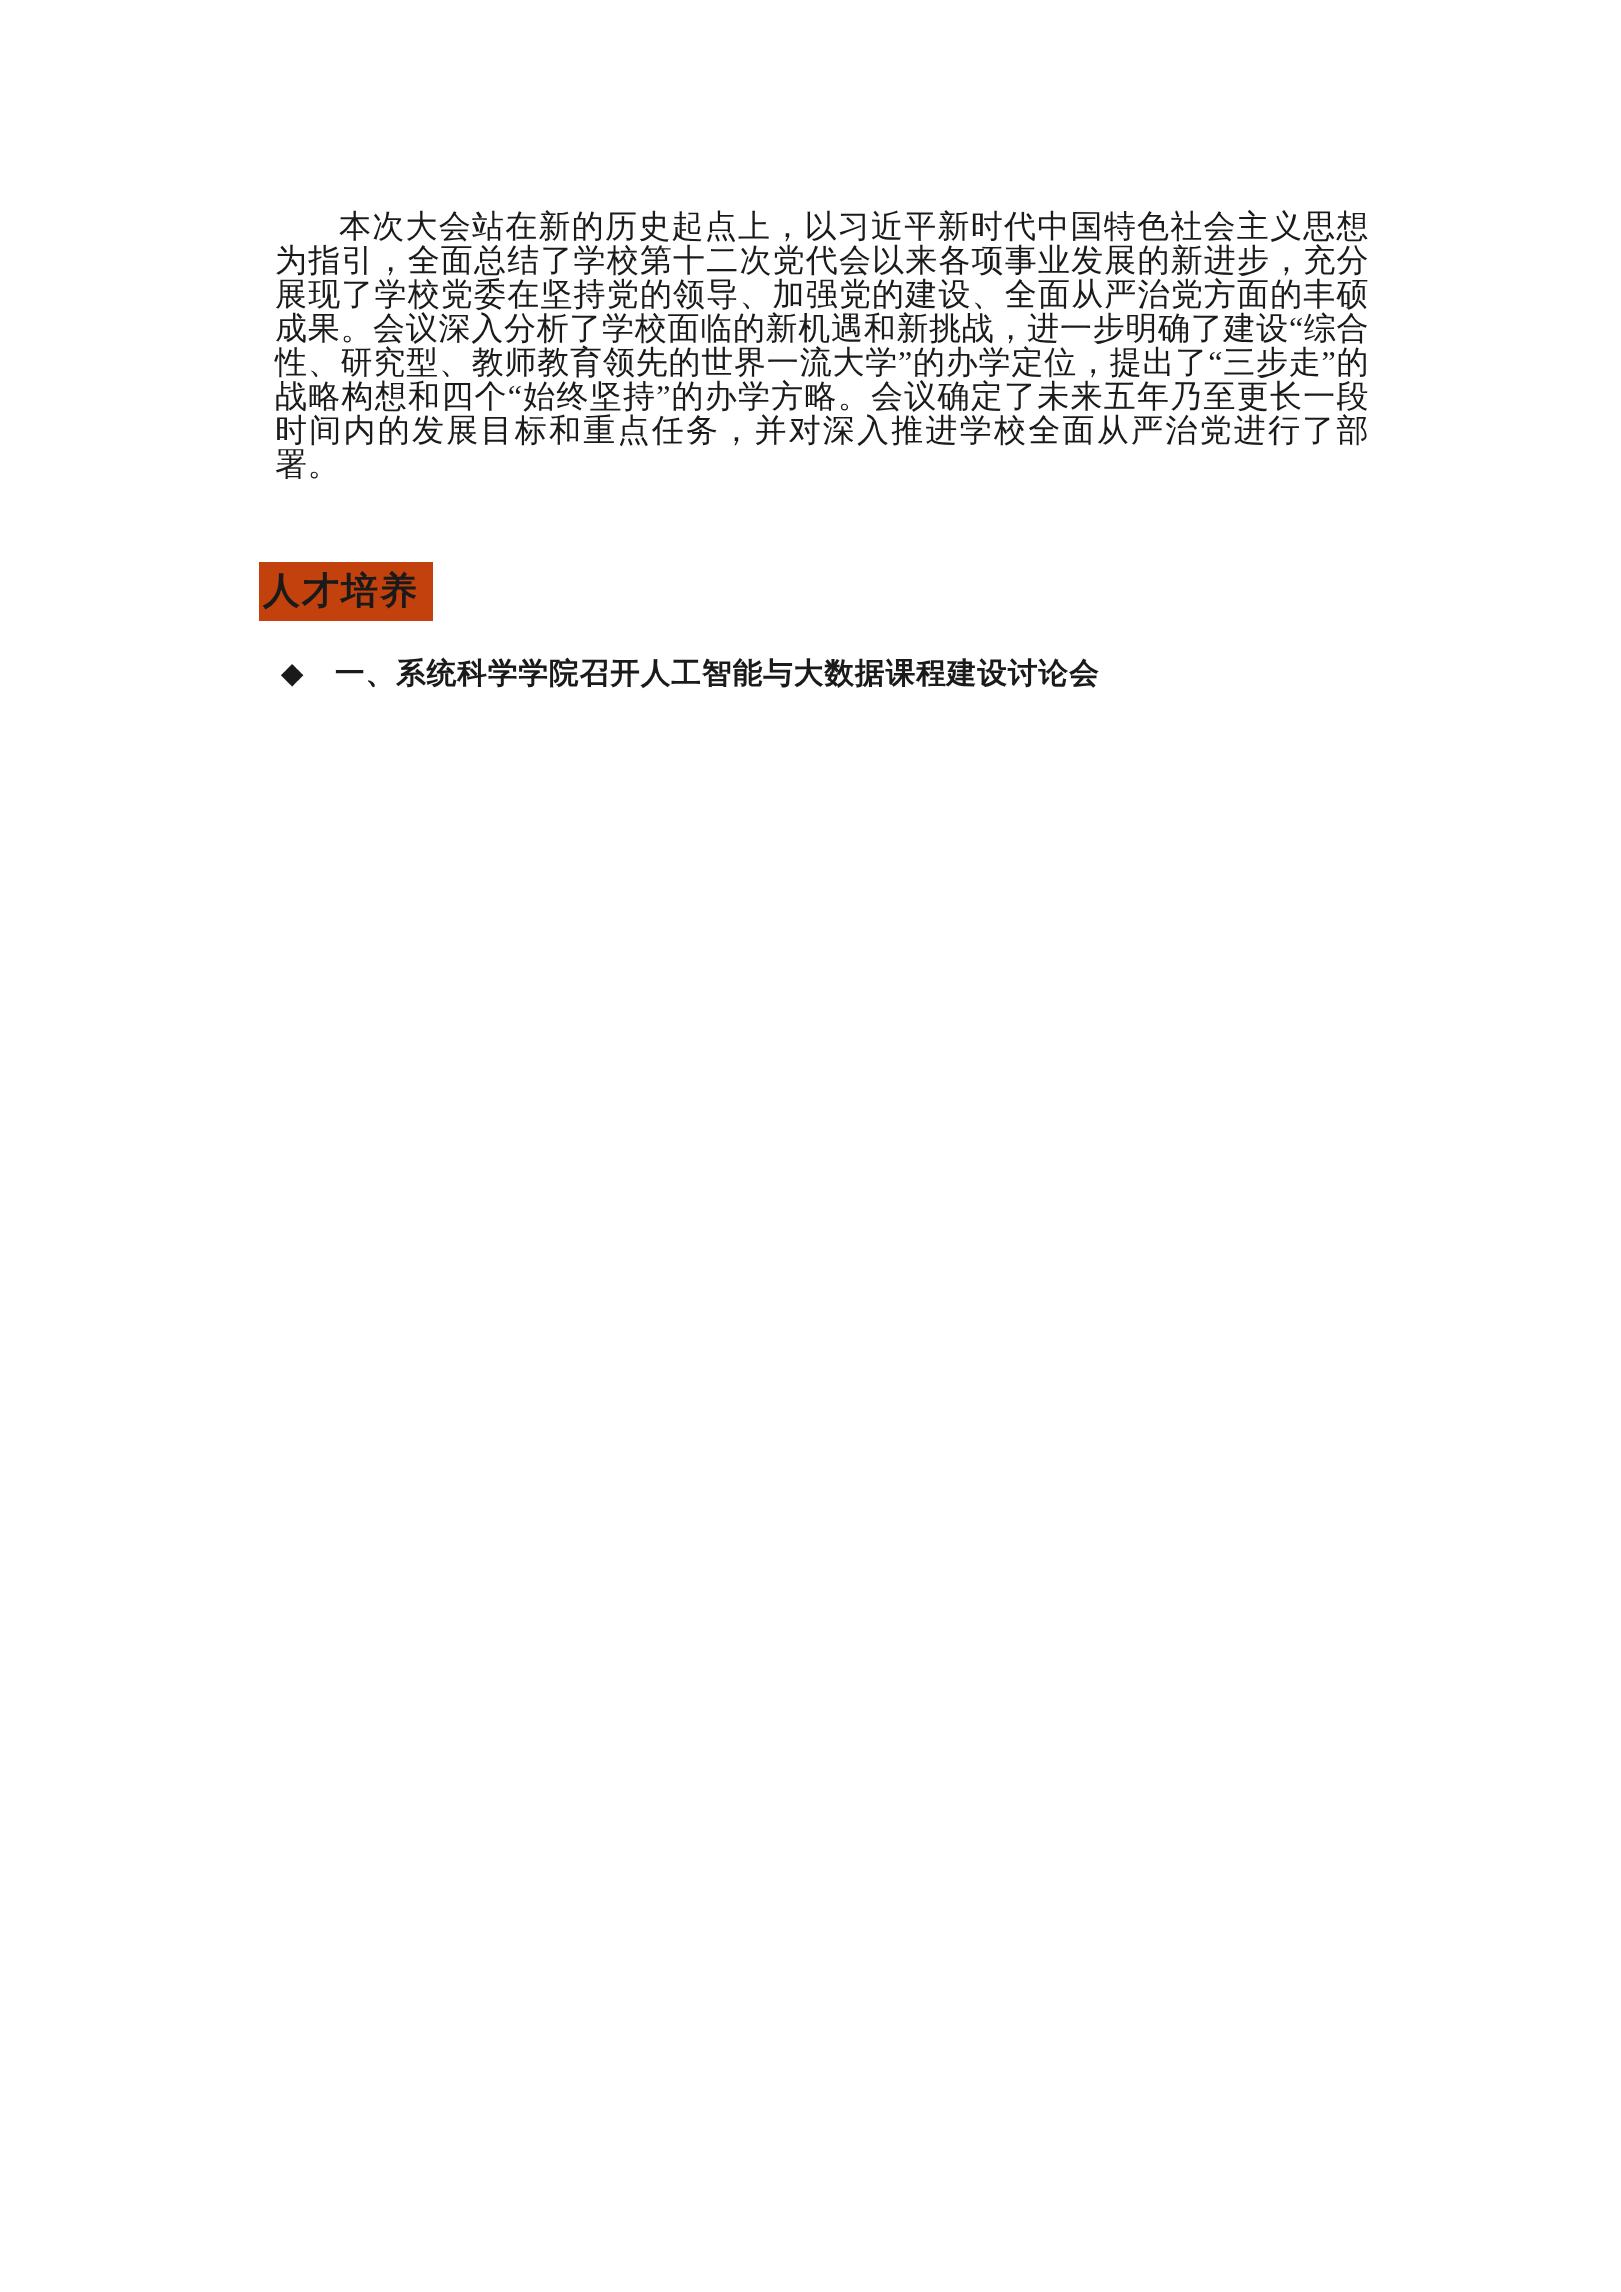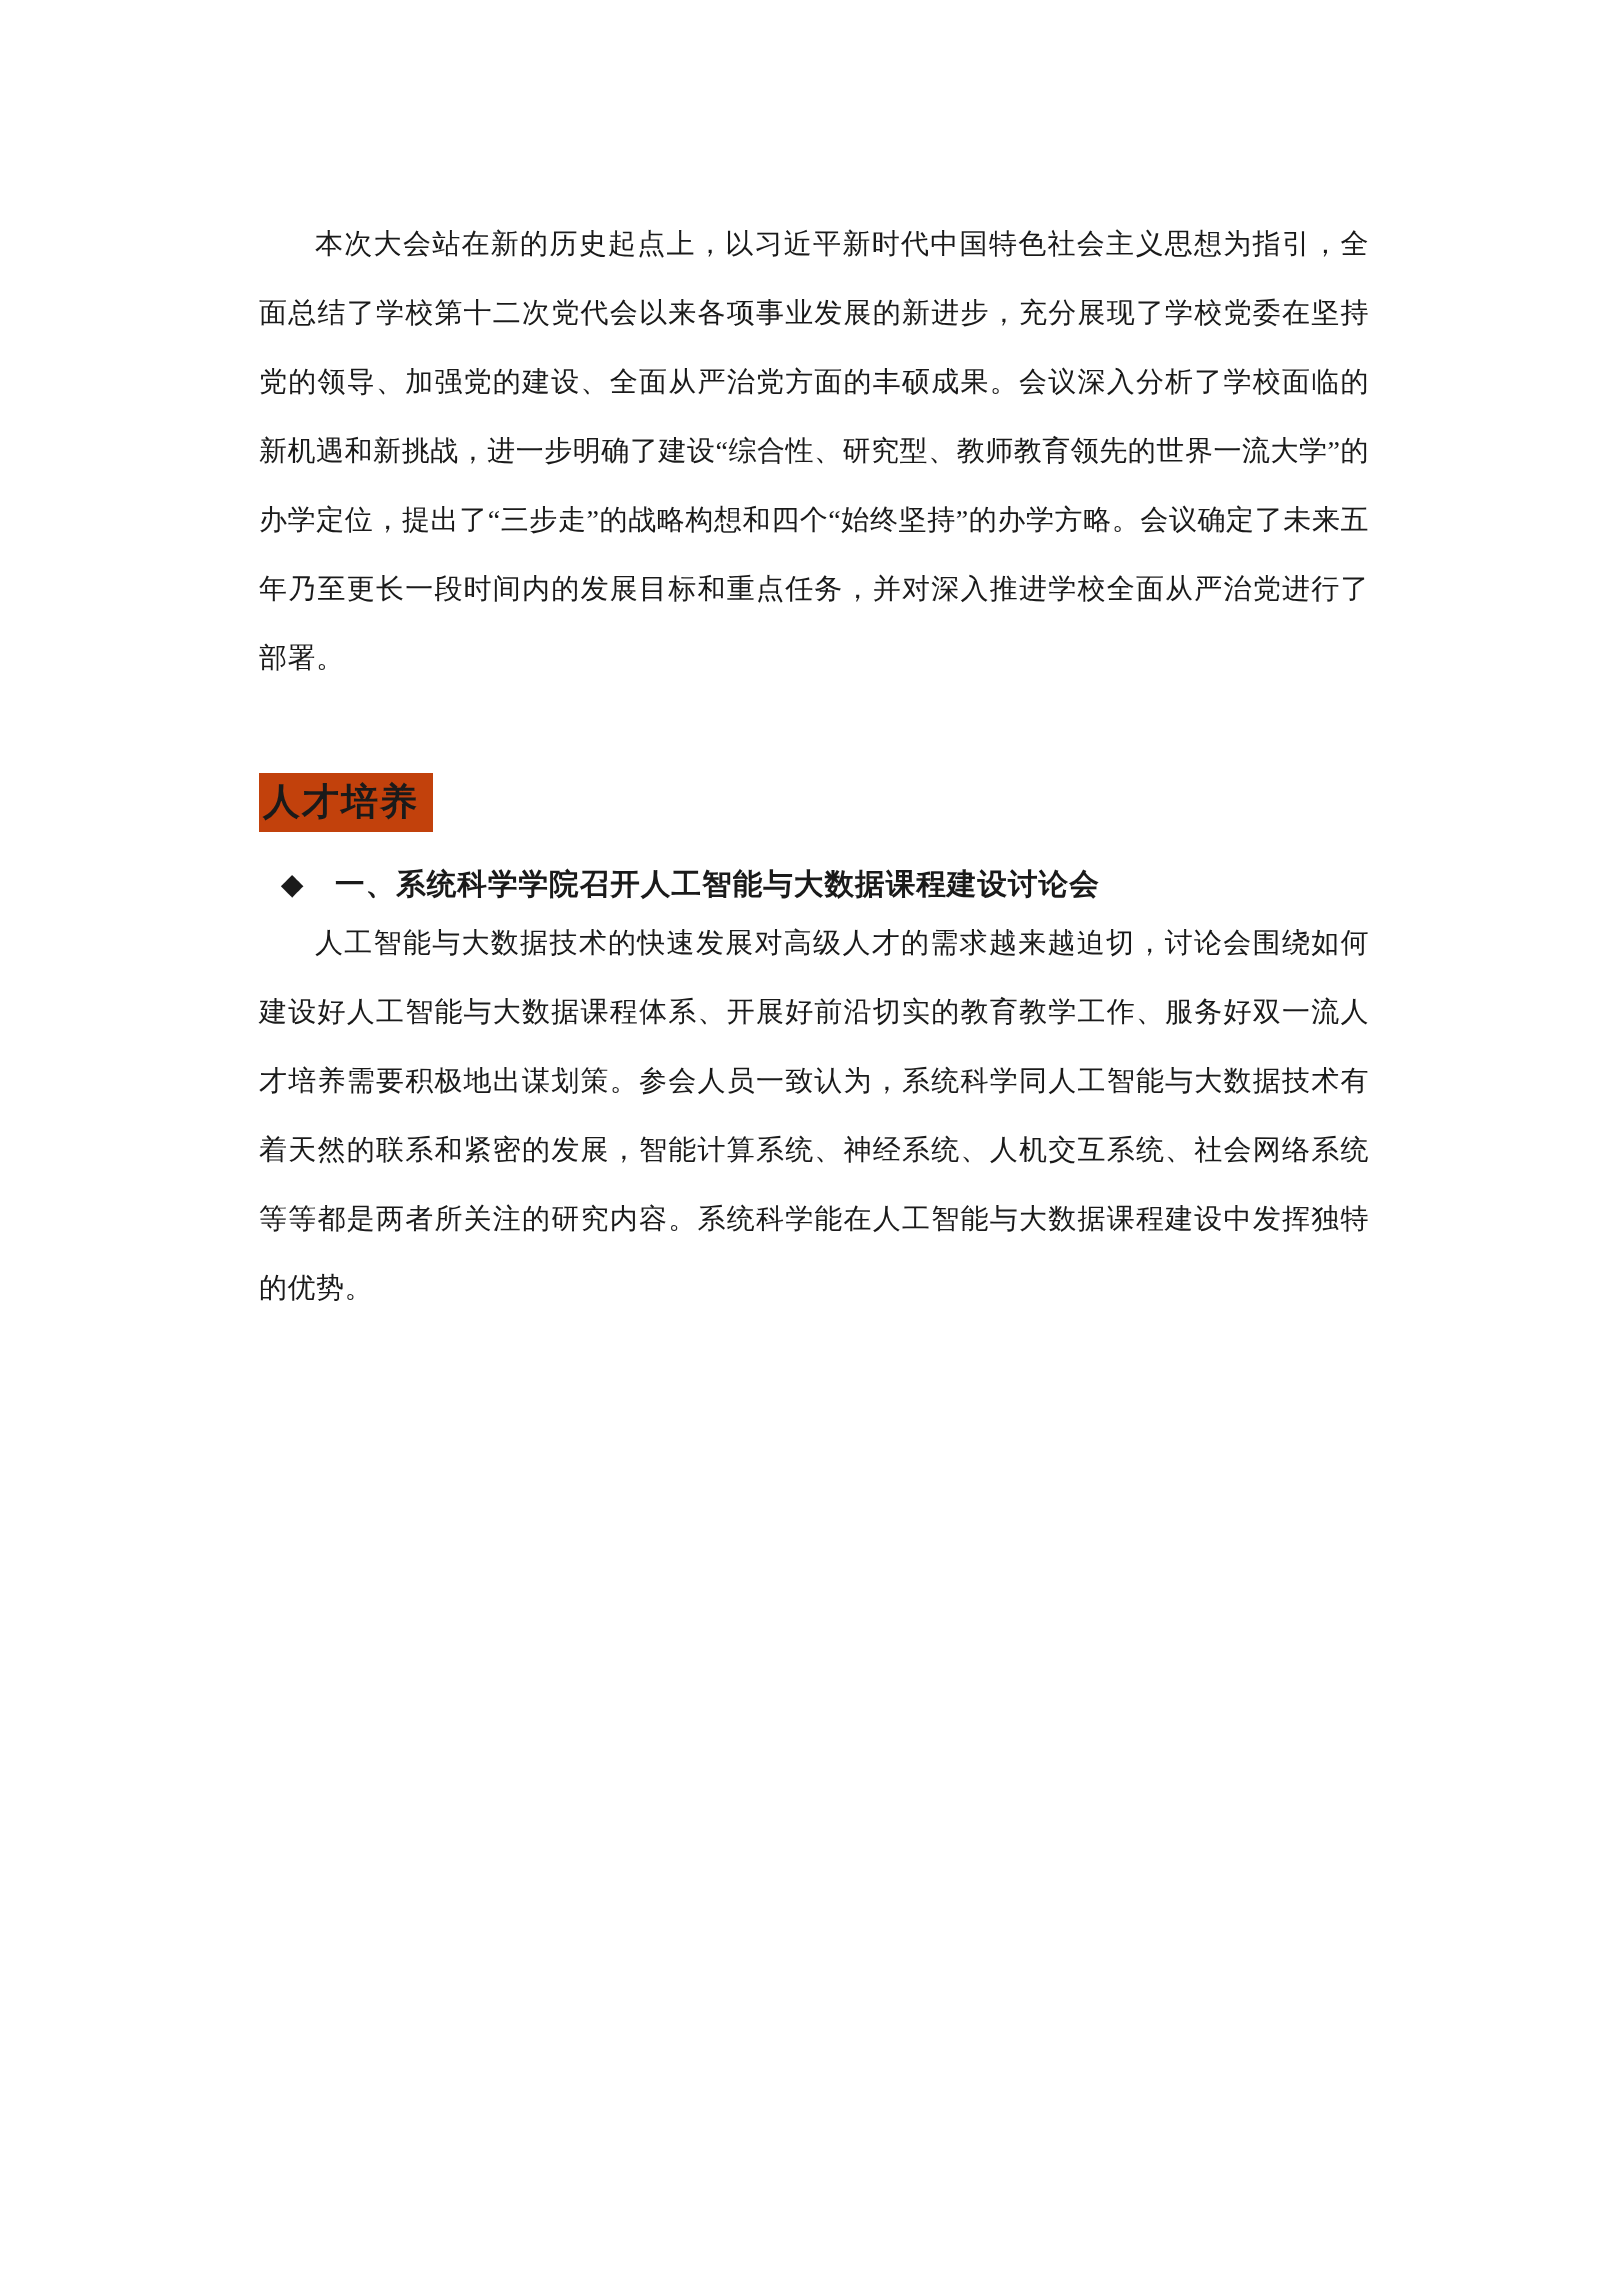--- a/index.html
+++ b/index.html
@@ -16,25 +16,25 @@
     color: #1a1a1a;
     overflow: hidden;
   }
   .content {
     position: absolute;
     left: 259px;
     right: 252px;
     top: 209px;
   }
   .para {
-    font-size: 28px;
-    line-height: 69px;
+    font-size: 32px;
+    line-height: 34px;
     text-align: justify;
     text-indent: 2em;
-    margin: 0 0 55px 0;
+    margin: 0 0 55px 16px;
     letter-spacing: 0.5px;
   }
   .section-heading-row {
     margin: 81px 0 0 0;
     line-height: 1;
   }
   .section-heading {
     display: inline-block;
     background: #c2410c;
     font-size: 37px;
@@ -99,18 +99,17 @@
     <div class="section-heading-row">
       <span class="section-heading">人才培养</span>
     </div>
 
     <div class="item-heading">
       <span class="bullet">◆</span>
       <span class="item-title">一、系统科学学院召开人工智能与大数据课程建设讨论会</span>
     </div>
 
 
-    <p class="para">人工智能与大数据技术的快速发展对高级人才的需求越来越迫切，讨论会围绕如何建设好人工智能与大数据课程体系、开展好前沿切实的教育教学工作、服务好双一流人才培养需要积极地出谋划策。参会人员一致认为，系统科学同人工智能与大数据技术有着天然的联系和紧密的发展，智能计算系统、神经系统、人机交互系统、社会网络系统等等都是两者所关注的研究内容。系统科学能在人工智能与大数据课程建设中发挥独特的优势。</p>
 
   </div>
 
 </div>
 
 
 </body></html>

